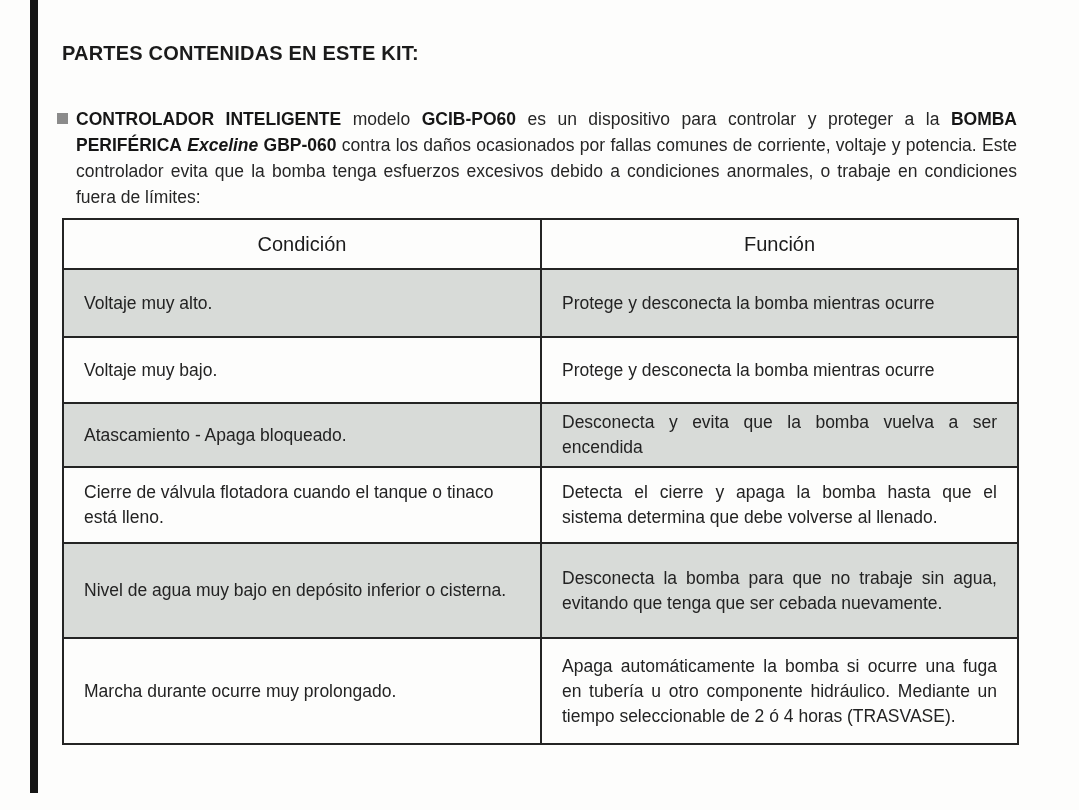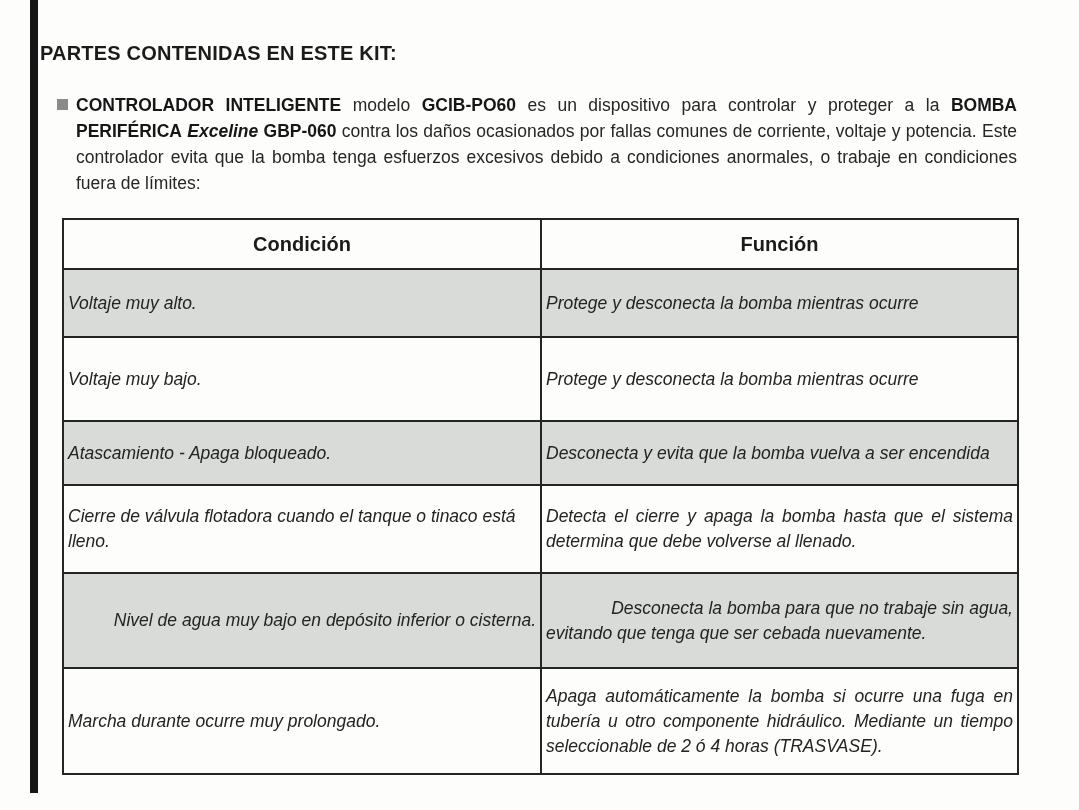--- a/index.html
+++ b/index.html
@@ -15,30 +15,30 @@
 
   .edge-bar {
     position: absolute;
     left: 30px; top: 0;
     width: 8px; height: 793px;
     background: #161616;
   }
 
   .doc-title {
     position: absolute;
-    left: 40px; top: 42px;
+    left: 62px; top: 42px;
     font-size: 20px;
     font-weight: 700;
     letter-spacing: 0.2px;
     color: #1b1b1b;
   }
 
   .intro {
     position: absolute;
-    left: 57px; top: 92px;
+    left: 57px; top: 106px;
     width: 960px;
     padding-left: 19px;
     font-size: 17.5px;
     line-height: 26px;
     text-align: justify;
     -moz-text-align-last: left;
     text-align-last: left;
     color: #262626;
   }
   .intro .bullet {
@@ -56,47 +56,46 @@
     border-collapse: collapse;
     table-layout: fixed;
   }
   .kit-table th, .kit-table td {
     border: 2px solid #242424;
     vertical-align: middle;
   }
   .kit-table th {
     height: 50px;
     font-size: 20px;
-    font-weight: 700;
+    font-weight: 400;
     text-align: center;
     background: #fdfdfc;
     color: #1b1b1b;
   }
   .kit-table col.c1 { width: 478px; }
   .kit-table col.c2 { width: 477px; }
   .kit-table td {
     font-size: 17.5px;
     line-height: 25px;
-    padding: 6px 4px;
+    padding: 6px 20px;
     color: #232323;
     background: #fdfdfc;
-    font-style: italic;
   }
   .kit-table tr.shaded td { background: #d8dbd8; }
   .kit-table td.cell-condition { text-align: left; }
   .kit-table td.cell-function {
     text-align: justify;
     -moz-text-align-last: left;
     text-align-last: left;
   }
   .kit-table tbody tr:nth-child(1) td { height: 68px; }
-  .kit-table tbody tr:nth-child(2) td { height: 84px; }
+  .kit-table tbody tr:nth-child(2) td { height: 66px; }
   .kit-table tbody tr:nth-child(3) td { height: 64px; }
-  .kit-table tbody tr:nth-child(4) td { height: 88px; }
-  .kit-table tbody tr:nth-child(5) td { height: 95px; text-align: right; }
+  .kit-table tbody tr:nth-child(4) td { height: 76px; }
+  .kit-table tbody tr:nth-child(5) td { height: 95px; }
   .kit-table tbody tr:nth-child(6) td { height: 106px; }
 </style>
 </head>
 <body>
 
 <div class="page">
 
   <div class="edge-bar"></div>
 
   <div class="doc-title">PARTES CONTENIDAS EN ESTE KIT:</div>

